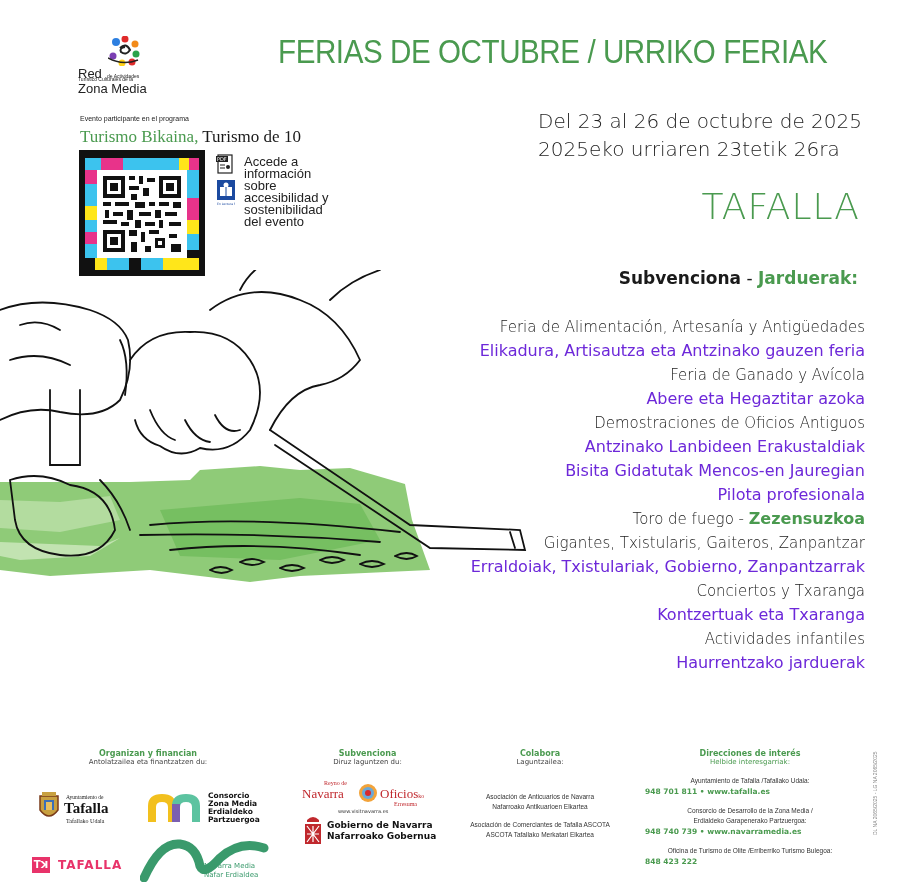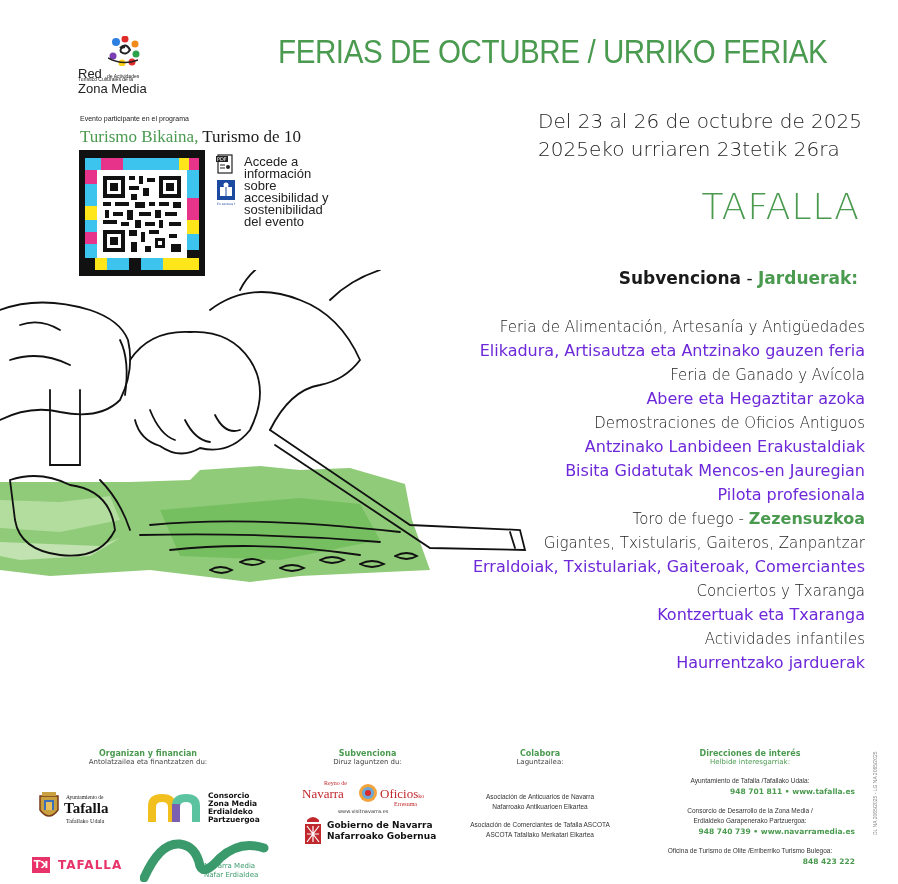--- a/index.html
+++ b/index.html
@@ -28,21 +28,21 @@
   #activities { right:33px; top:315px; text-align:right; width:520px; }
   .act-es { font-size:15px; line-height:24px; color:#222; font-weight:300; white-space:nowrap; }
   .act-eu { font-size:16px; line-height:24px; color:#6d28d9; font-weight:normal; white-space:nowrap; }
 
   #illustration { left:0px; top:270px; width:540px; height:320px; }
 
   
   .f-h { font-size:8px; font-weight:bold; color:#4a9a4f; text-align:center; }
   .f-s { font-size:7px; color:#444; text-align:center; }
   .f-t { font-size:6.5px; color:#333; text-align:center; line-height:10px; font-family:"Liberation Sans", sans-serif; }
-  .f-g { font-size:7.5px; color:#4a9a4f; font-weight:bold; text-align:right; line-height:11px; }
+  .f-g { font-size:7.5px; color:#4a9a4f; font-weight:bold; text-align:left; line-height:11px; }
 
   #col-org { left:68px; top:749px; width:160px; }
   #col-sub { left:300px; top:749px; width:135px; }
   #col-col { left:460px; top:749px; width:160px; }
   #col-dir { left:645px; top:749px; width:210px; }
 
   #side-legal { left:872px; top:745px; width:12px; height:90px; }
   #side-legal span { display:block; transform:rotate(-90deg); transform-origin:left top; position:absolute; top:90px; left:0; font-size:5px; color:#888; white-space:nowrap; font-family:"Liberation Sans", sans-serif; }
 </style>
 </head>
@@ -218,21 +218,21 @@
   <div class="act-es">Feria de Alimentación, Artesanía y Antigüedades</div>
   <div class="act-eu">Elikadura, Artisautza eta Antzinako gauzen feria</div>
   <div class="act-es">Feria de Ganado y Avícola</div>
   <div class="act-eu">Abere eta Hegaztitar azoka</div>
   <div class="act-es">Demostraciones de Oficios Antiguos</div>
   <div class="act-eu">Antzinako Lanbideen Erakustaldiak</div>
   <div class="act-eu">Bisita Gidatutak Mencos-en Jauregian</div>
   <div class="act-eu">Pilota profesionala</div>
   <div class="act-es"><span>Toro de fuego - </span><span class="green" style="font-weight:bold;font-size:16px">Zezensuzkoa</span></div>
   <div class="act-es">Gigantes, Txistularis, Gaiteros, Zanpantzar</div>
-  <div class="act-eu">Erraldoiak, Txistulariak, Gaiteroak, Comerciantes</div>
+  <div class="act-eu">Erraldoiak, Txistulariak, Gobierno, Zanpantzarrak</div>
   <div class="act-es">Conciertos y Txaranga</div>
   <div class="act-eu">Kontzertuak eta Txaranga</div>
   <div class="act-es">Actividades infantiles</div>
   <div class="act-eu">Haurrentzako jarduerak</div>
 </div>
 
 <div id="col-org" class="abs">
   <div class="f-h">Organizan y financian</div>
   <div class="f-s">Antolatzailea eta finantzatzen du:</div>
 </div>

